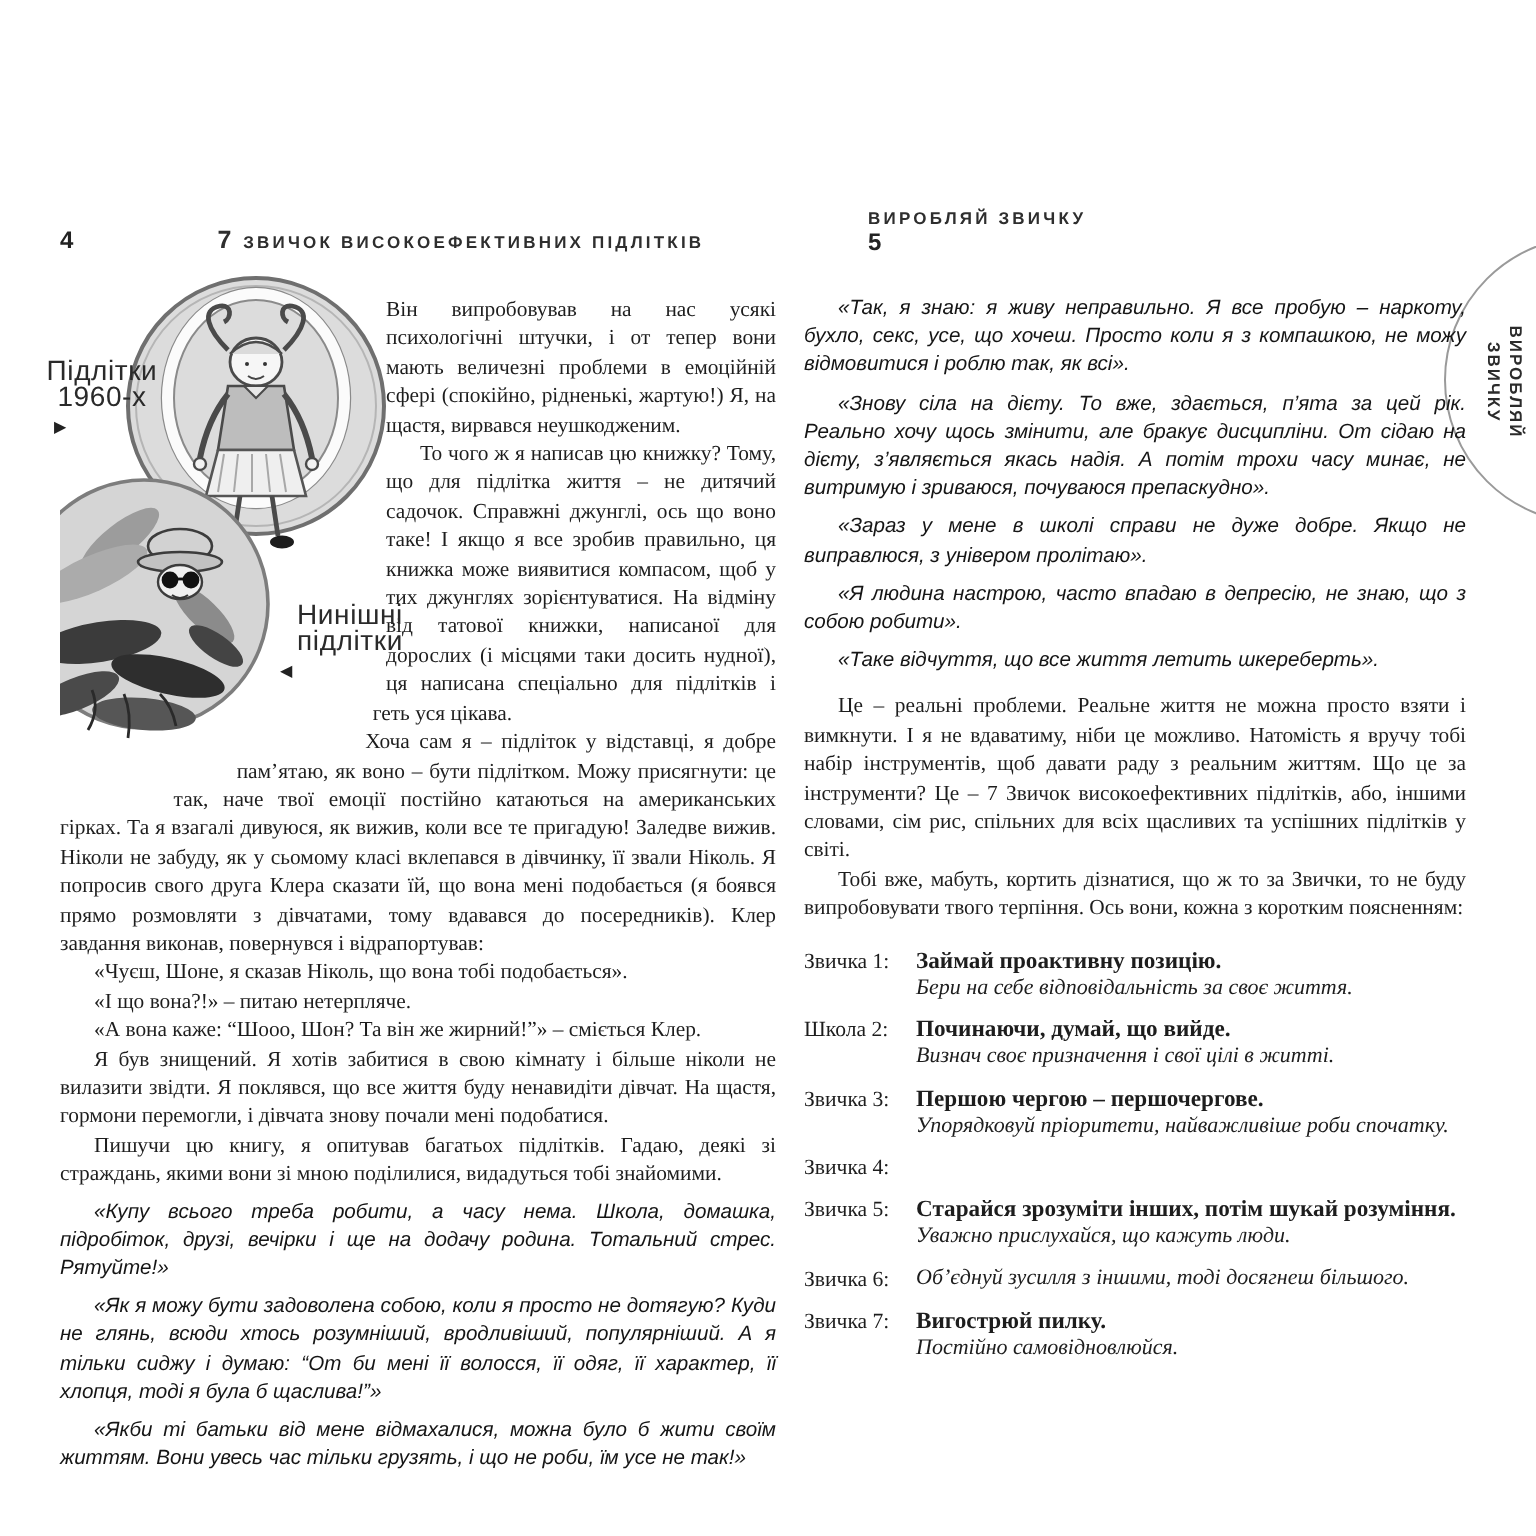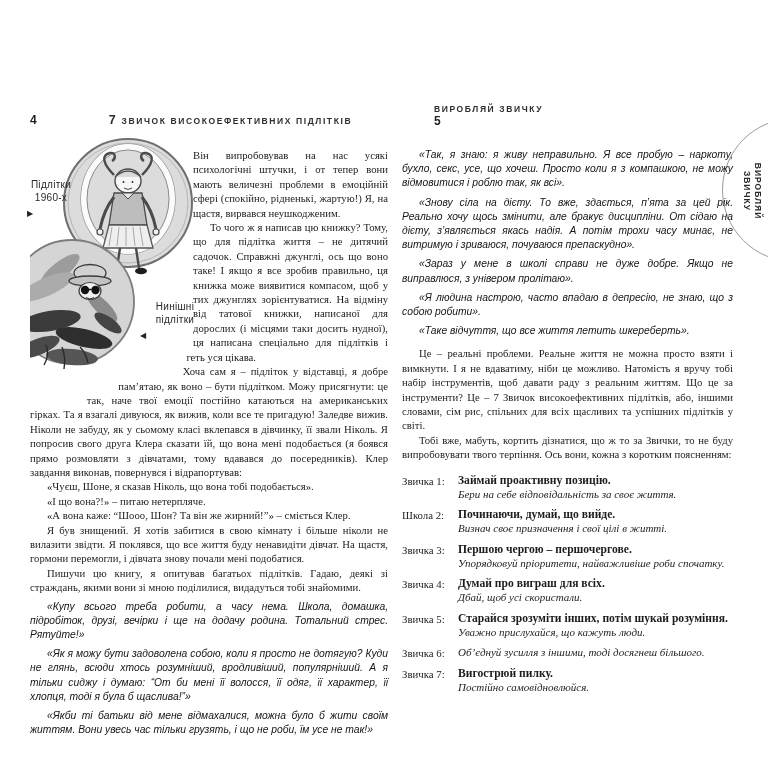--- a/index.html
+++ b/index.html
@@ -52,21 +52,21 @@
   
   figure.illo {
     float:left; width:185px; height:268px; margin:0;
     position:relative;
     shape-outside: polygon(0 0, 158px 0, 158px 206px, 142px 222px, 88px 238px, 62px 252px, 0 262px);
     shape-margin:5px;
   }
   .page-left .body > p:first-of-type { padding-top:13px; }
   .illo-label {
     position:absolute; font-family:"Liberation Sans", sans-serif;
-    font-size:10px; line-height:12.5px; letter-spacing:.3px; color:#2a2a2a;
+    font-size:14px; line-height:12.5px; letter-spacing:.3px; color:#2a2a2a;
     text-align:center;
   }
   .illo-arrow { position:absolute; font-size:8px; color:#222; }
   .lbl-60s { left:-8px; top:44px; width:58px; }
   .arr-60s { left:-3px; top:72px; }
   .lbl-now { left:116px; top:166px; width:58px; }
   .arr-now { left:110px; top:194px; }
 
   
   .habits { margin-top:12px; }
@@ -206,24 +206,20 @@
         </div>
         <div class="habit">
           <span class="h-label">Звичка 3:</span>
           <span>
               <b class="h-title">Першою чергою – першочергове.</b>
               <i class="h-desc">Упорядковуй пріоритети, найважливіше роби спочатку.</i>
             </span>
         </div>
         <div class="habit">
           <span class="h-label">Звичка 4:</span>
-          <span>
-              <b class="h-title">Думай про виграш для всіх.</b>
-              <i class="h-desc">Дбай, щоб усі скористали.</i>
-            </span>
         </div>
         <div class="habit">
           <span class="h-label">Звичка 5:</span>
           <span>
               <b class="h-title">Старайся зрозуміти інших, потім шукай розуміння.</b>
               <i class="h-desc">Уважно прислухайся, що кажуть люди.</i>
             </span>
         </div>
         <div class="habit">
           <span class="h-label">Звичка 6:</span>

